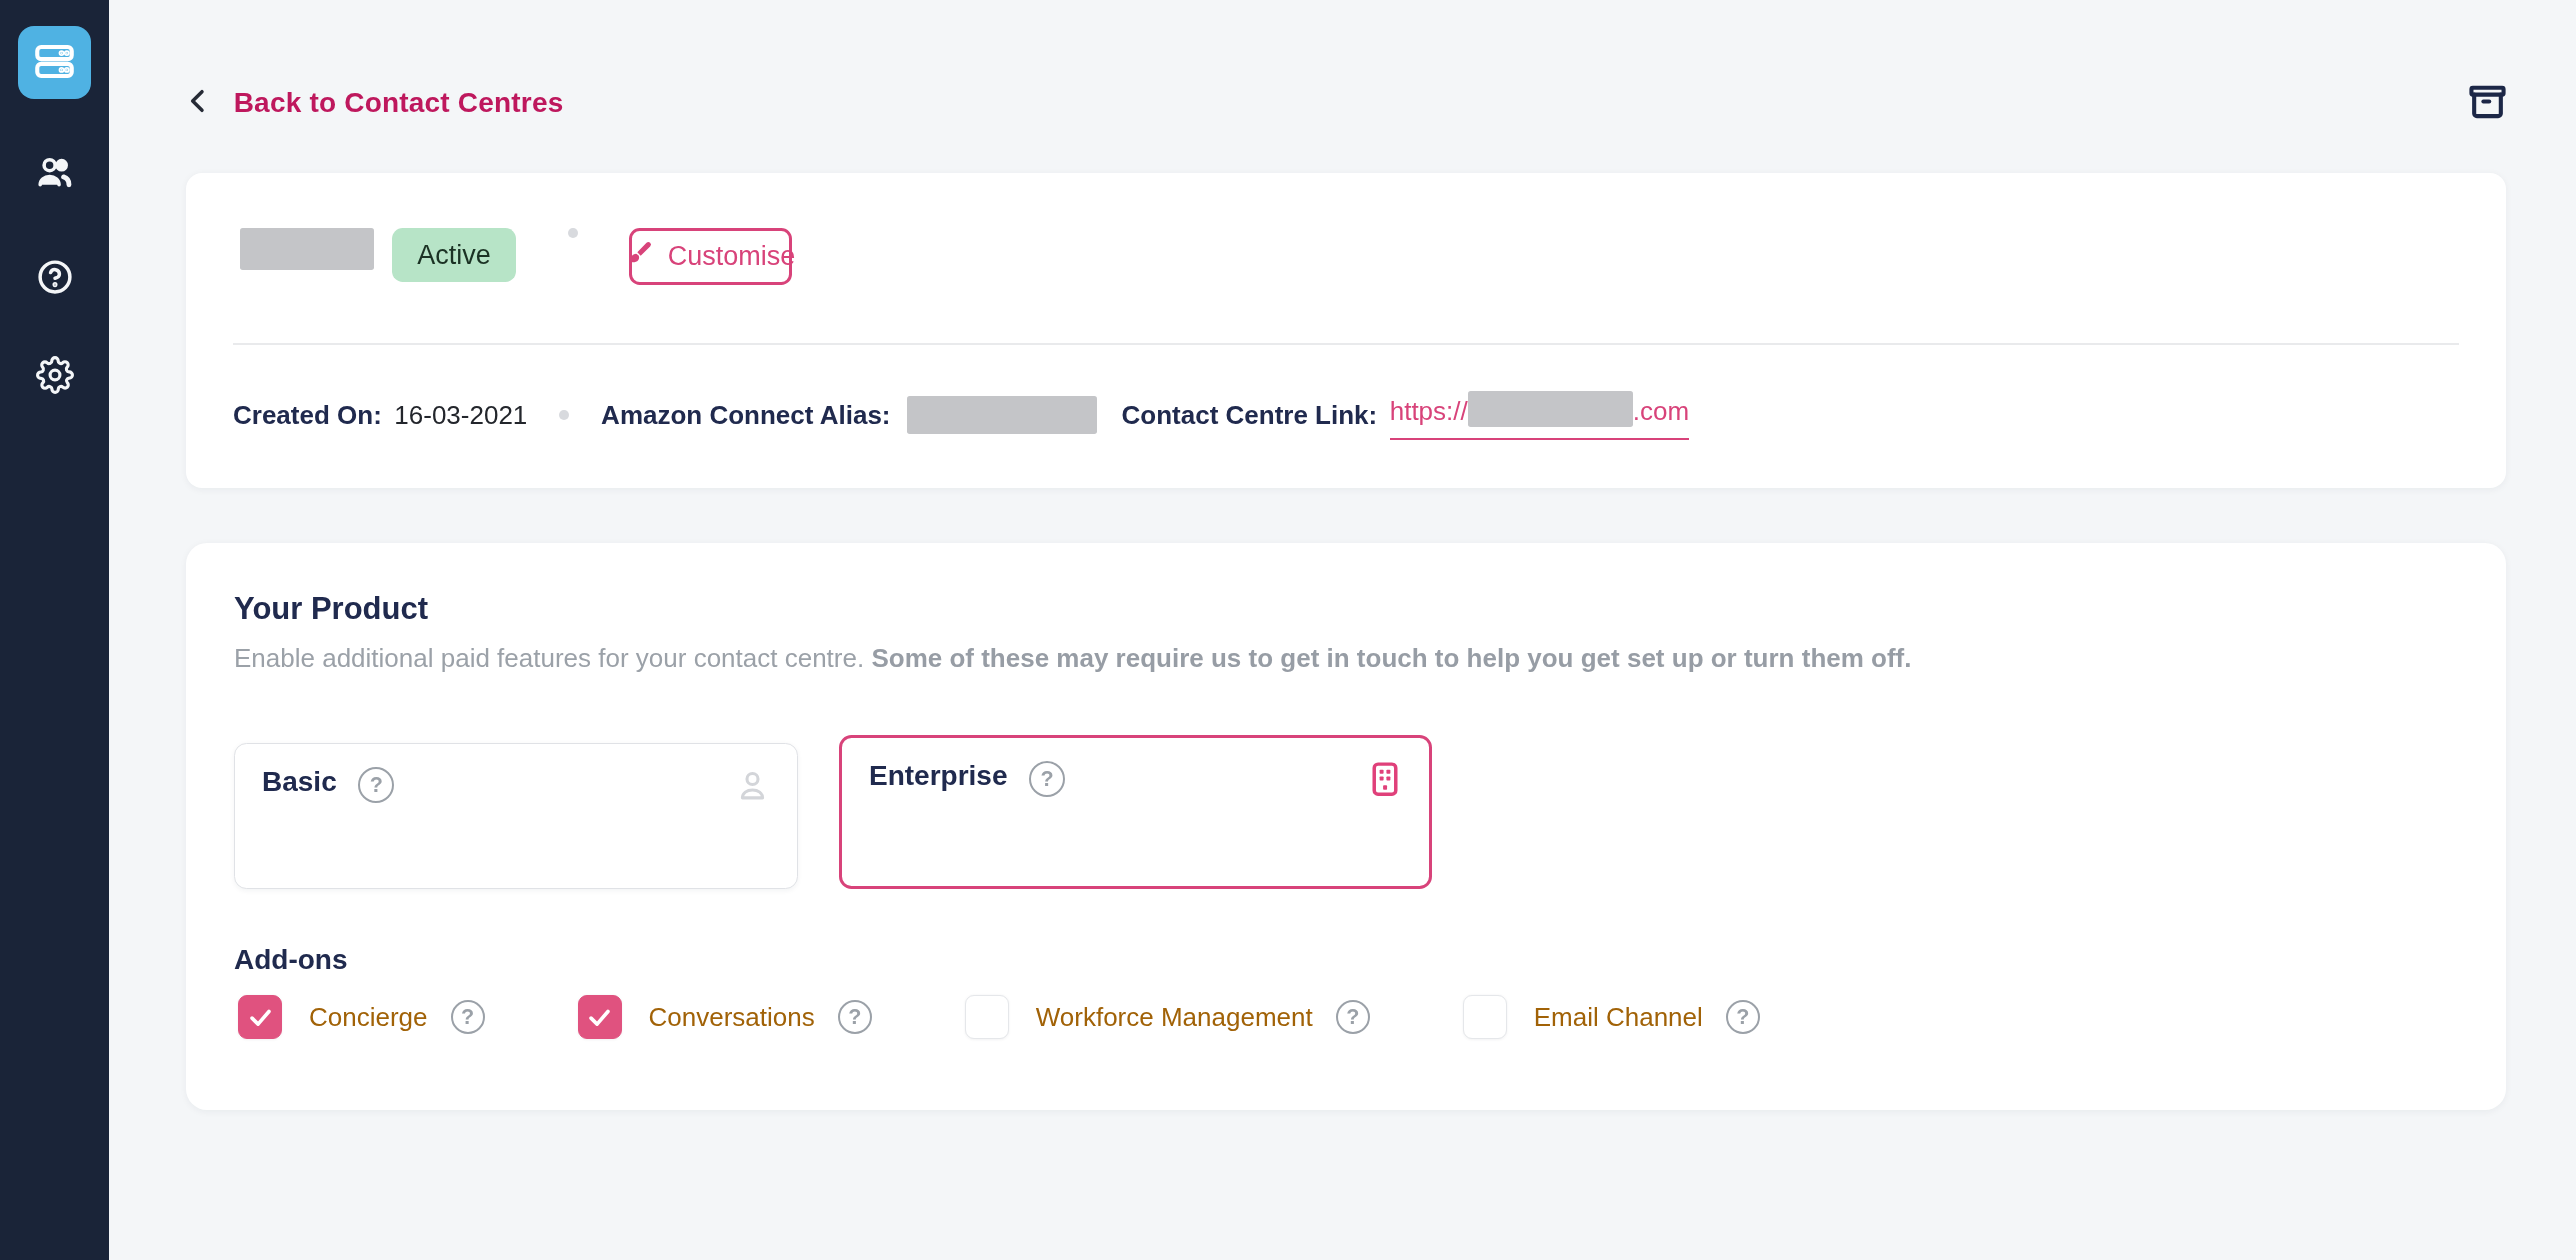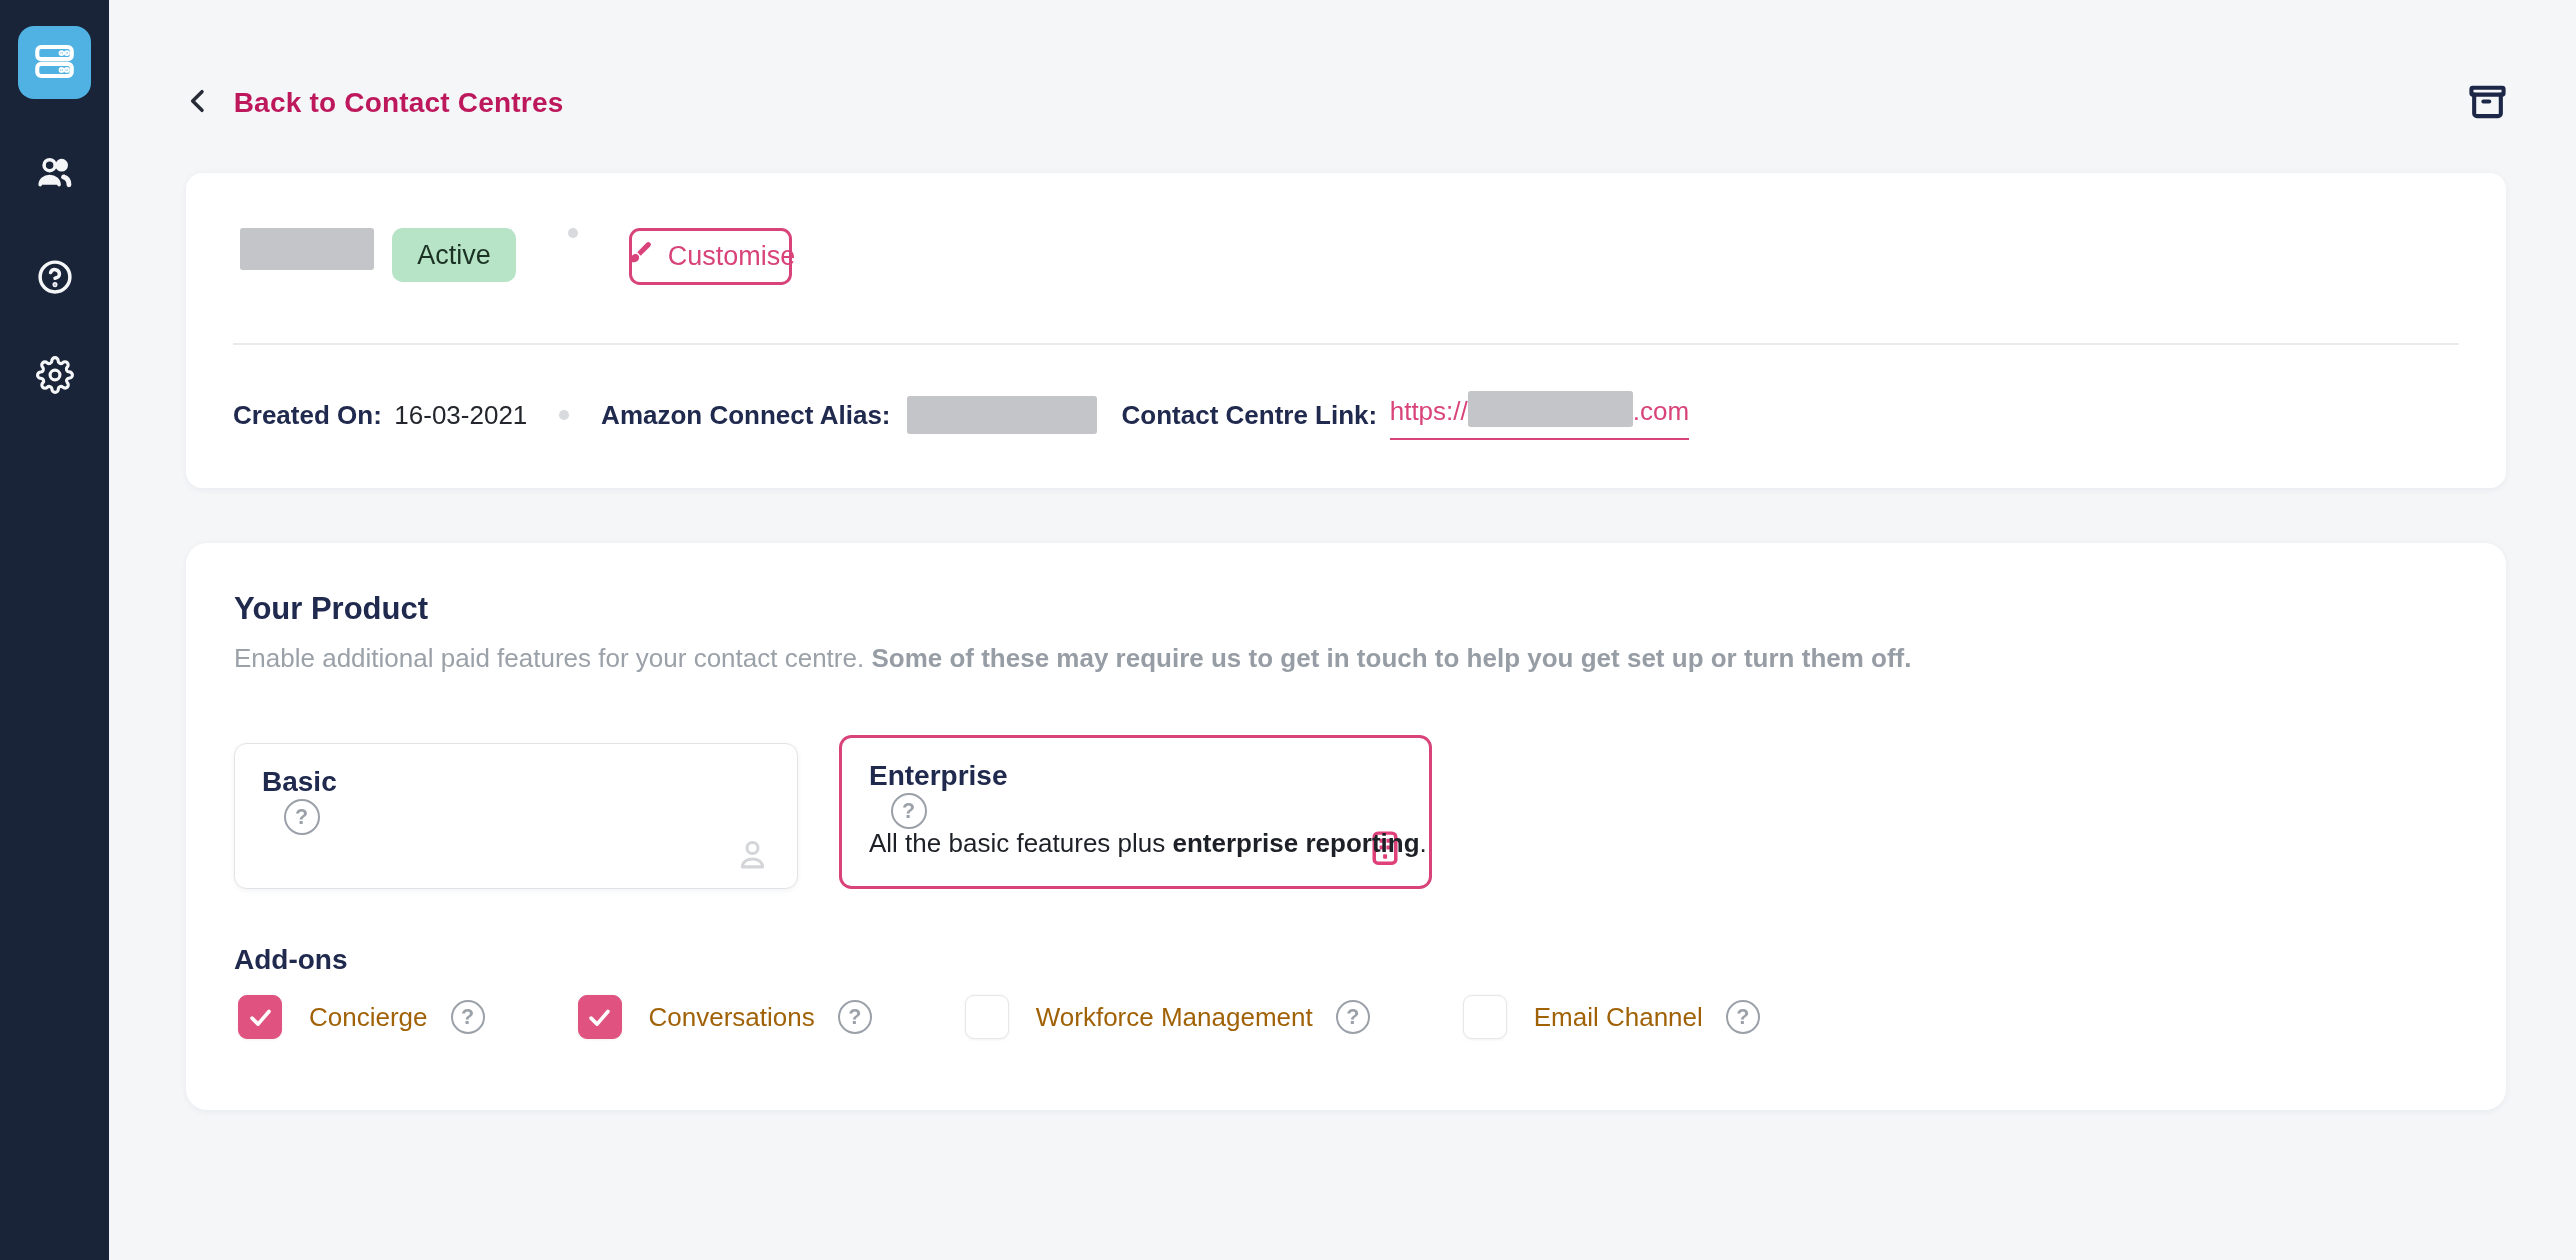--- a/index.html
+++ b/index.html
@@ -126,21 +126,21 @@
     border:1.8px solid #e0e2e6;
     box-shadow:0 1.8px 5.4px rgba(26,36,56,0.05);
   }
   .plan-card.enterprise {
     left:653px; top:192px; width:593px; height:154px;
     border:1.8px solid #e0e2e6;
   }
   .plan-card.selected { border:3.6px solid #d8437a; }
   .plan-head {
     position:absolute; left:27px; right:25px; top:21.5px;
-    display:flex; align-items:flex-start;flex-direction:column;
+    display:flex; align-items:flex-start;
   }
   .plan-name { font-size:28px; font-weight:700; color:#202a4e; }
   .help-circle {
     width:36px; height:36px; border-radius:50%;
     border:2.7px solid #9ba1a8; color:#9ba1a8;
     font-size:21.5px; font-weight:700;
     display:inline-flex; align-items:center; justify-content:center;
     margin-left:21.5px; margin-top:1.8px;
     flex:0 0 auto;
   }
@@ -305,23 +305,20 @@
         <svg width="38" height="38" viewBox="0 0 24 24" fill="none">
           <rect x="5.2" y="2.6" width="13.6" height="19" rx="2.4" stroke="#e0407a" stroke-width="2.2"></rect>
           <rect x="8.6" y="6.2" width="2.5" height="2.5" rx="0.5" fill="#e0407a"></rect>
           <rect x="12.9" y="6.2" width="2.5" height="2.5" rx="0.5" fill="#e0407a"></rect>
           <rect x="8.6" y="10.4" width="2.5" height="2.5" rx="0.5" fill="#e0407a"></rect>
           <rect x="12.9" y="10.4" width="2.5" height="2.5" rx="0.5" fill="#e0407a"></rect>
           <rect x="10.8" y="16" width="2.5" height="2.8" rx="0.5" fill="#e0407a"></rect>
         </svg>
       </span>
     </div>
-    <div class="plan-desc">
-      <span>All the basic features plus </span><b>enterprise reporting</b><span>.</span>
-    </div>
   </div>
 
   <h3 class="addons-title">Add-ons</h3>
 
   <div class="addons-row">
     <div class="addon">
       <span class="checkbox checked">
         <svg width="29" height="29" viewBox="0 0 24 24" fill="none" stroke="#ffffff" stroke-width="3" stroke-linecap="round" stroke-linejoin="round">
             <polyline points="5 12.5 10 17.5 19 7"></polyline>
           </svg>

